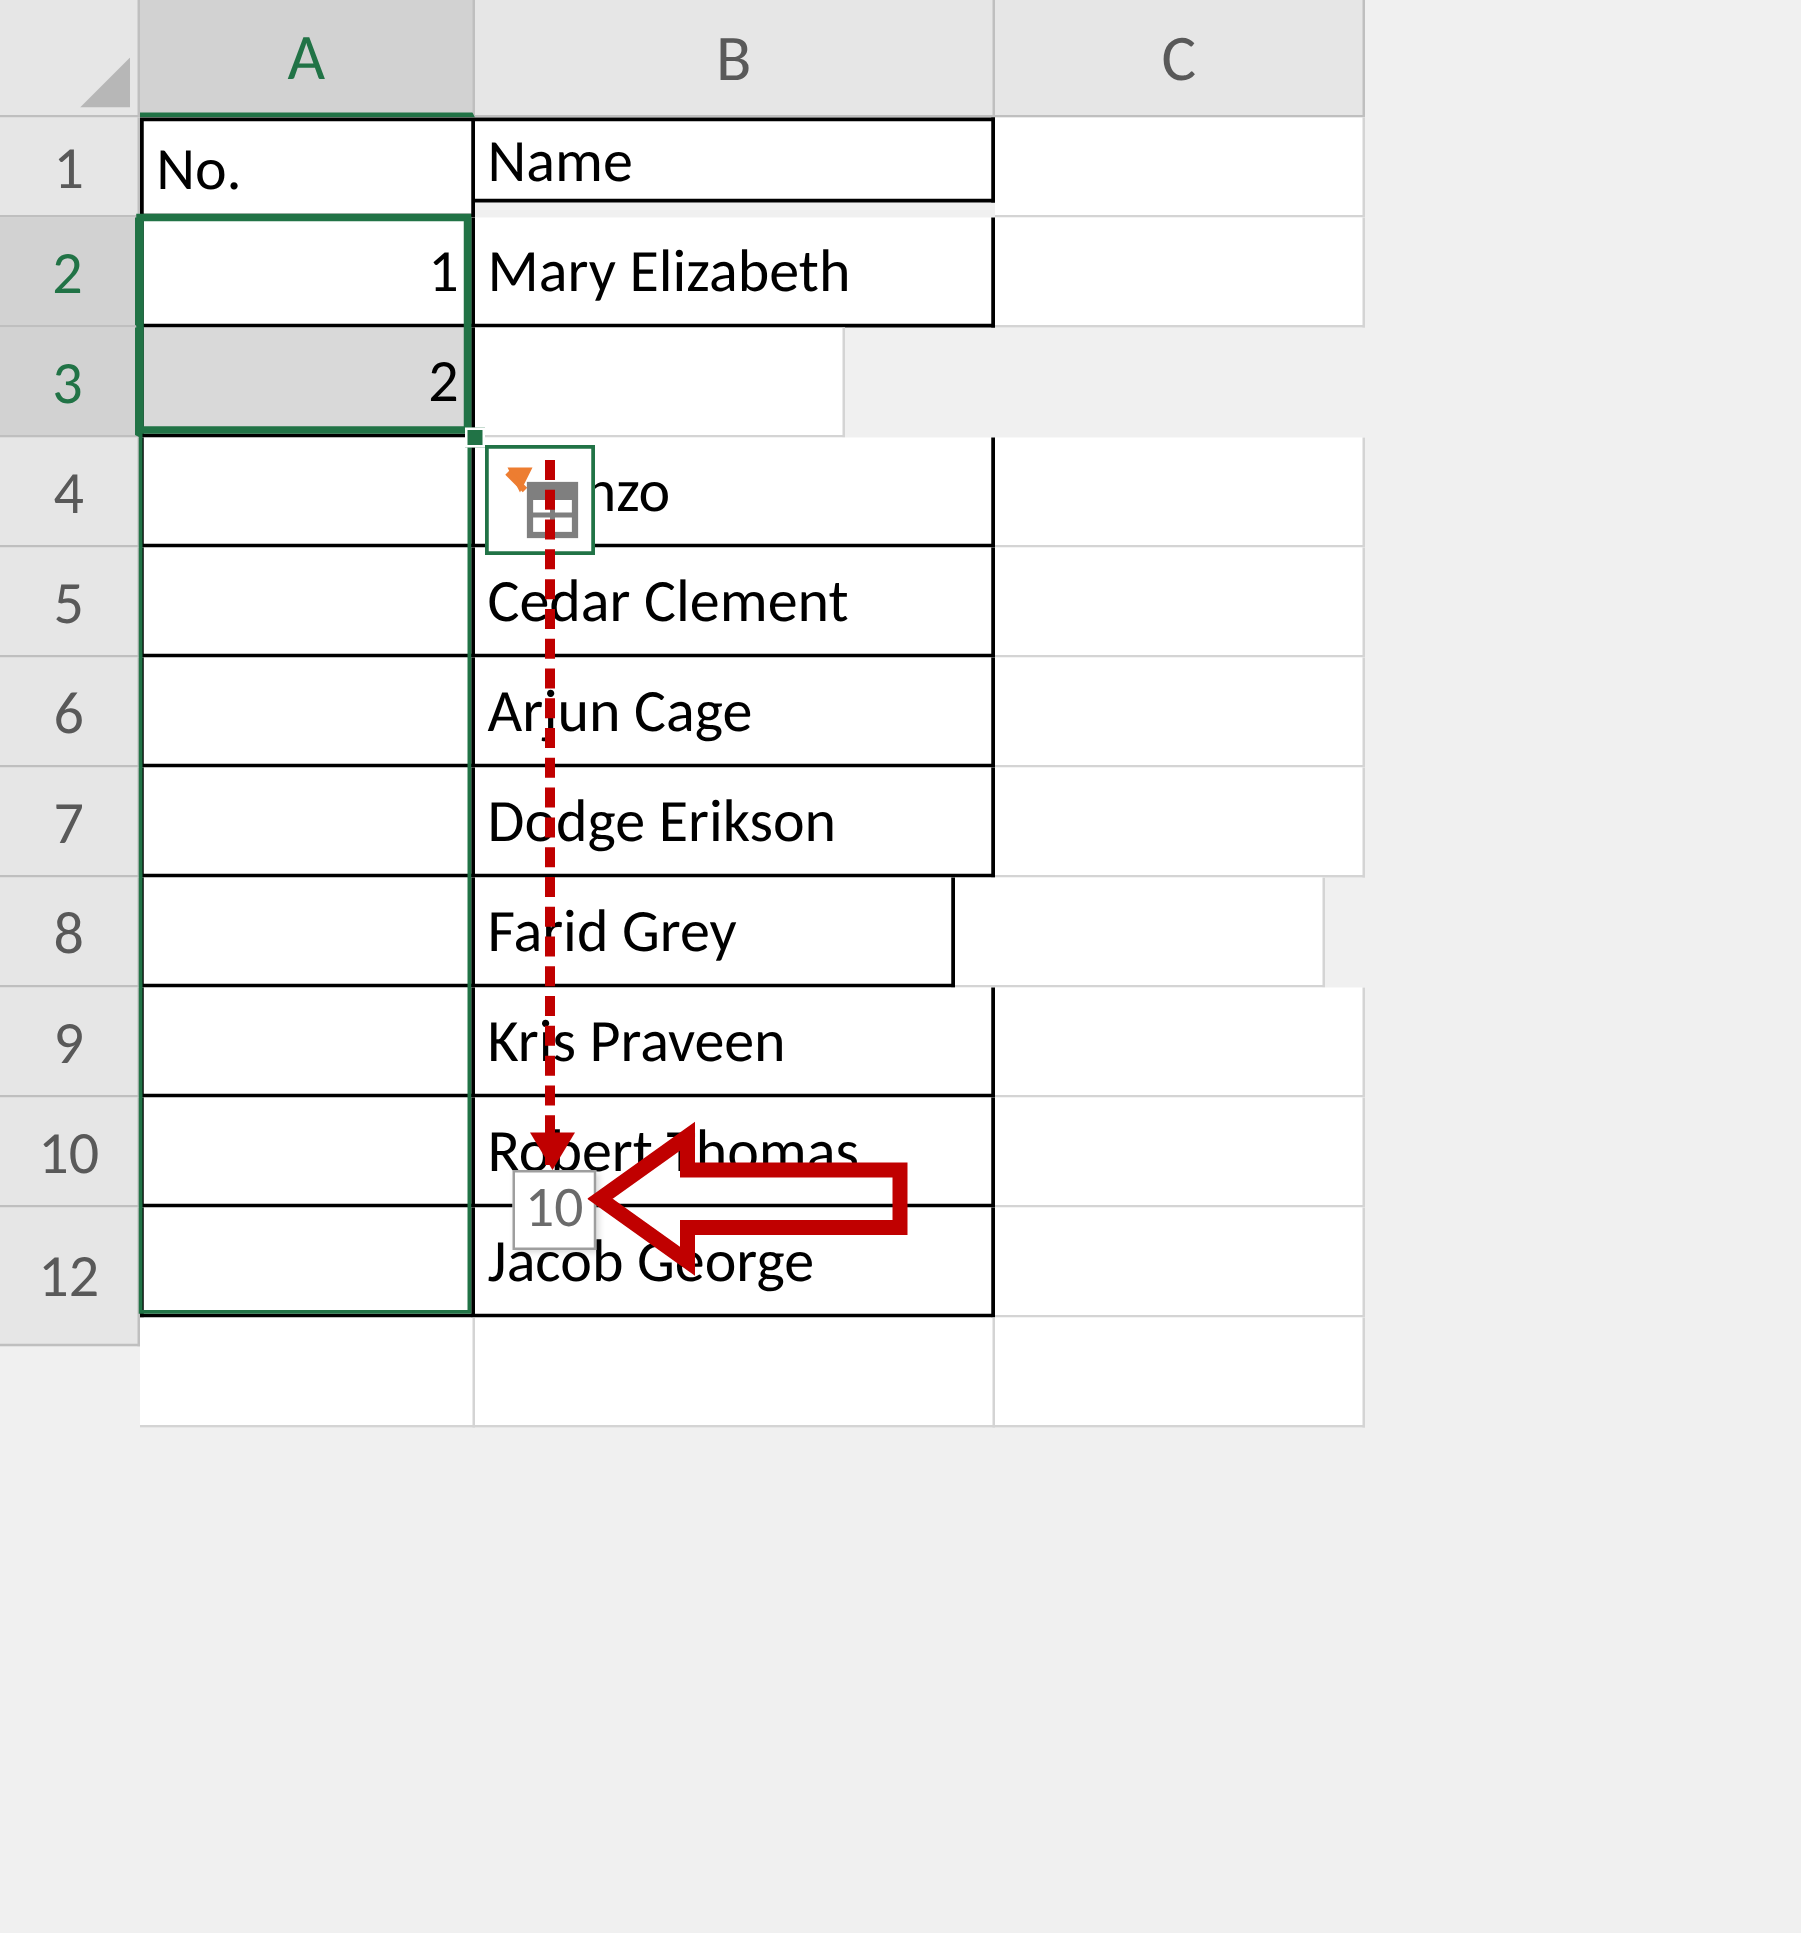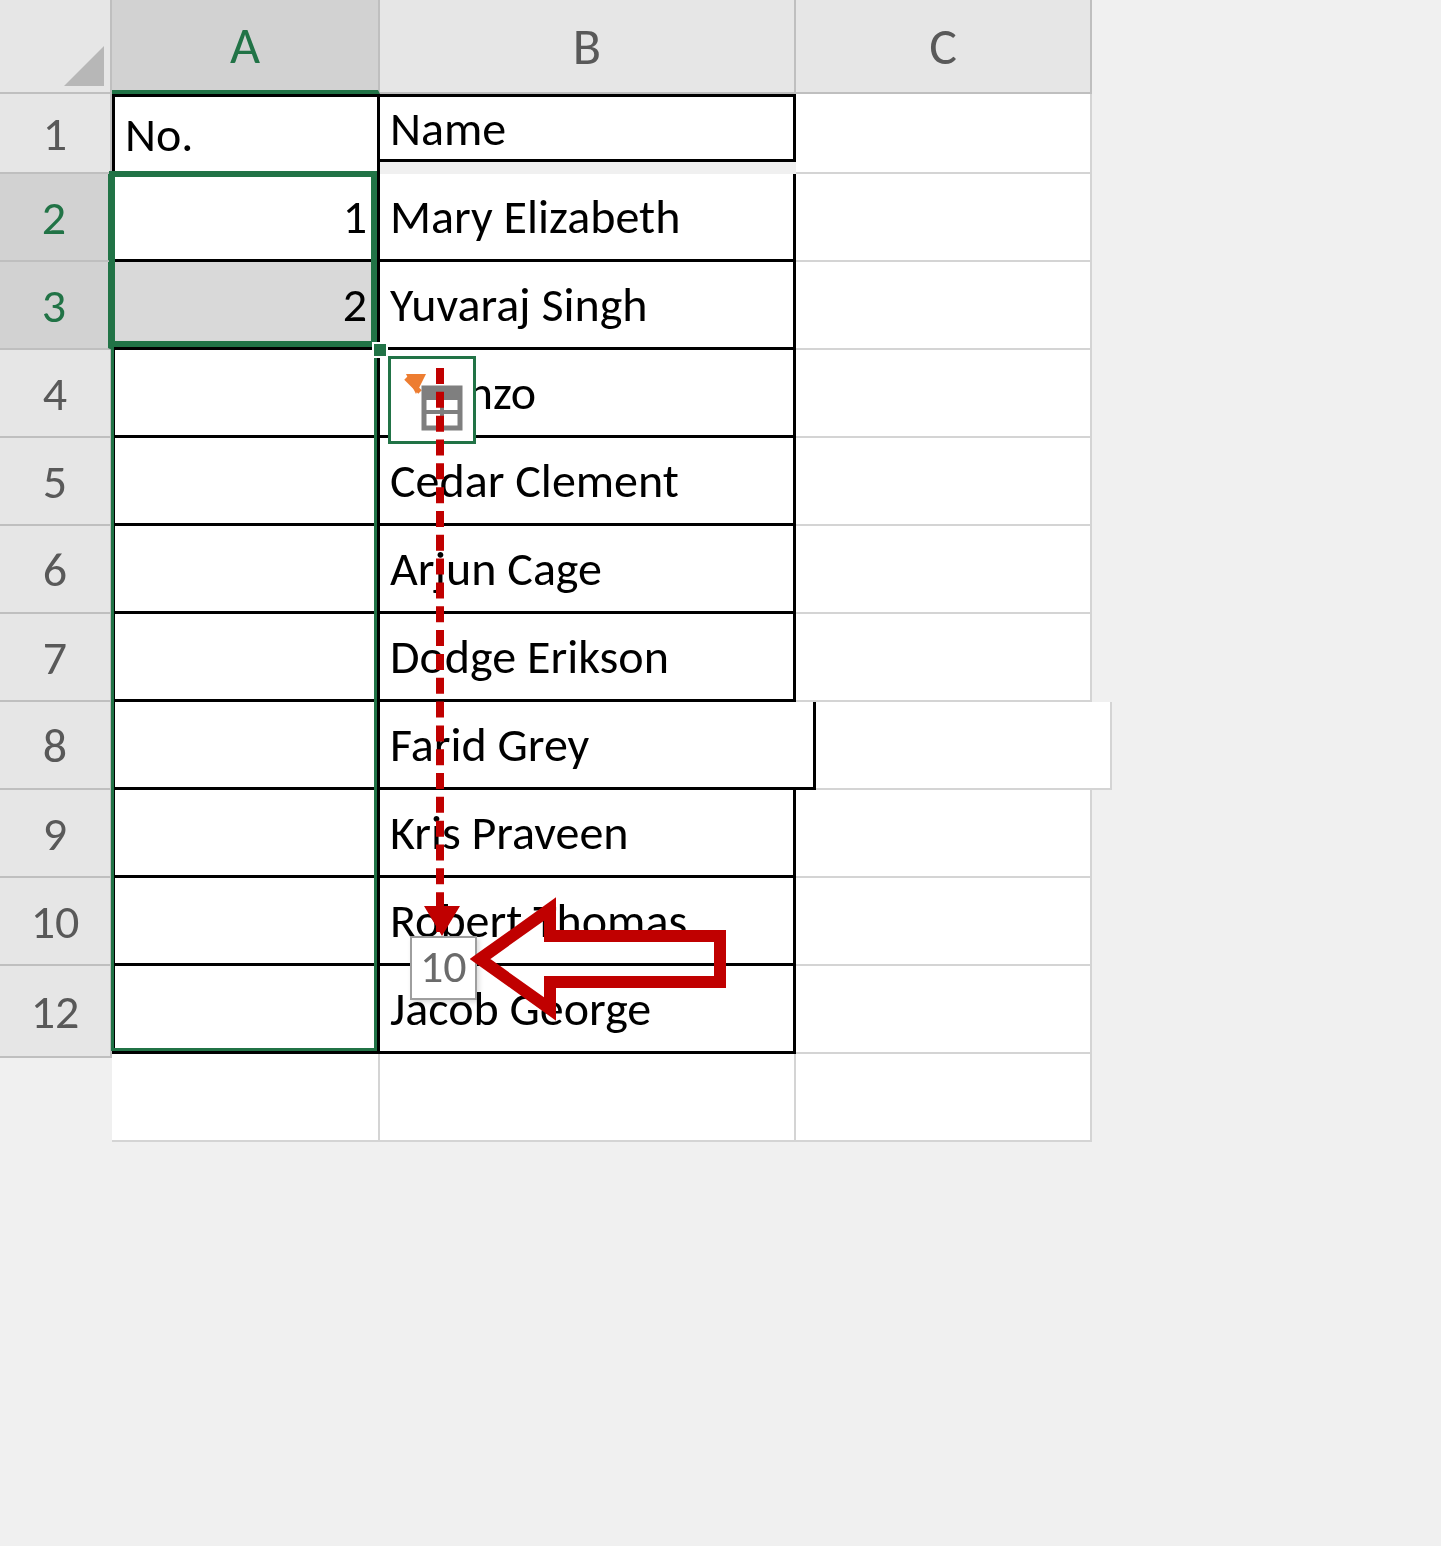--- a/index.html
+++ b/index.html
@@ -179,36 +179,35 @@
       <div class="row-h" style="height: 80px;">1</div>
       <div class="row-h selrow" style="height: 88px;">2</div>
       <div class="row-h selrow" style="height: 88px;">3</div>
       <div class="row-h" style="height: 88px;">4</div>
       <div class="row-h" style="height: 88px;">5</div>
       <div class="row-h" style="height: 88px;">6</div>
       <div class="row-h" style="height: 88px;">7</div>
       <div class="row-h" style="height: 88px;">8</div>
       <div class="row-h" style="height: 88px;">9</div>
       <div class="row-h" style="height: 88px;">10</div>
-      <div class="row-h" style="height: 92px;">12</div>
+      <div class="row-h" style="height: 111px;">12</div>
     </div>
   <div class="grid" id="grid">
       <div class="grow">
         <div class="cell tableborder-l tableborder-t" style="border-bottom: 3px solid rgb(0, 0, 0); border-right: 3px solid rgb(0, 0, 0); width: 268px; height: 80px;">No.</div>
         <div class="cell tableborder-r tableborder-t" style="border-bottom: 3px solid rgb(0, 0, 0); width: 416px; height: 68px;">Name</div>
         <div class="cell" style="width: 296px; height: 80px;"></div>
       </div>
       <div class="grow">
         <div class="cell right tableborder-l" style="border-bottom: 3px solid rgb(0, 0, 0); border-right: 3px solid rgb(0, 0, 0); width: 268px; height: 88px;">1</div>
         <div class="cell tableborder-r" style="border-bottom: 3px solid rgb(0, 0, 0); width: 416px; height: 88px; text-align: right;">Mary Elizabeth</div>
         <div class="cell" style="width: 296px; height: 88px;"></div>
       </div>
       <div class="grow">
         <div class="cell right tableborder-l" style="border-bottom: 3px solid rgb(0, 0, 0); border-right: 3px solid rgb(0, 0, 0); background: rgb(217, 217, 217); width: 268px; height: 88px;">2</div>
-        <div class="cell tableborder-r" style="border-bottom: 3px solid rgb(0, 0, 0); width: 416px; height: 88px;">Yuvaraj Singh</div>
         <div class="cell" style="width: 296px; height: 88px;"></div>
       </div>
       <div class="grow">
         <div class="cell right tableborder-l" style="border-bottom: 3px solid rgb(0, 0, 0); border-right: 3px solid rgb(0, 0, 0); width: 268px; height: 88px;"></div>
         <div class="cell tableborder-r" style="border-bottom: 3px solid rgb(0, 0, 0); width: 416px; height: 88px;">Alfonzo</div>
         <div class="cell" style="width: 296px; height: 88px;"></div>
       </div>
       <div class="grow">
         <div class="cell right tableborder-l" style="border-bottom: 3px solid rgb(0, 0, 0); border-right: 3px solid rgb(0, 0, 0); width: 268px; height: 88px;"></div>
         <div class="cell tableborder-r" style="border-bottom: 3px solid rgb(0, 0, 0); width: 416px; height: 88px;">Cedar Clement</div>
@@ -219,21 +218,21 @@
         <div class="cell tableborder-r" style="border-bottom: 3px solid rgb(0, 0, 0); width: 416px; height: 88px;">Arjun Cage</div>
         <div class="cell" style="width: 296px; height: 88px;"></div>
       </div>
       <div class="grow">
         <div class="cell right tableborder-l" style="border-bottom: 3px solid rgb(0, 0, 0); border-right: 3px solid rgb(0, 0, 0); width: 268px; height: 88px;"></div>
         <div class="cell tableborder-r" style="border-bottom: 3px solid rgb(0, 0, 0); width: 416px; height: 88px;">Dodge Erikson</div>
         <div class="cell" style="width: 296px; height: 88px;"></div>
       </div>
       <div class="grow">
         <div class="cell right tableborder-l" style="border-bottom: 3px solid rgb(0, 0, 0); border-right: 3px solid rgb(0, 0, 0); width: 268px; height: 88px;"></div>
-        <div class="cell tableborder-r" style="border-bottom: 3px solid rgb(0, 0, 0); width: 436px; height: 88px;">Farid Grey</div>
+        <div class="cell tableborder-r" style="border-bottom: 3px solid rgb(0, 0, 0); width: 384px; height: 88px;">Farid Grey</div>
         <div class="cell" style="width: 296px; height: 88px;"></div>
       </div>
       <div class="grow">
         <div class="cell right tableborder-l" style="border-bottom: 3px solid rgb(0, 0, 0); border-right: 3px solid rgb(0, 0, 0); width: 268px; height: 88px;"></div>
         <div class="cell tableborder-r" style="border-bottom: 3px solid rgb(0, 0, 0); width: 416px; height: 88px;">Kris Praveen</div>
         <div class="cell" style="width: 296px; height: 88px;"></div>
       </div>
       <div class="grow">
         <div class="cell right tableborder-l" style="border-bottom: 3px solid rgb(0, 0, 0); border-right: 3px solid rgb(0, 0, 0); width: 268px; height: 88px;"></div>
         <div class="cell tableborder-r" style="border-bottom: 3px solid rgb(0, 0, 0); width: 416px; height: 88px;">Robert Thomas</div>

